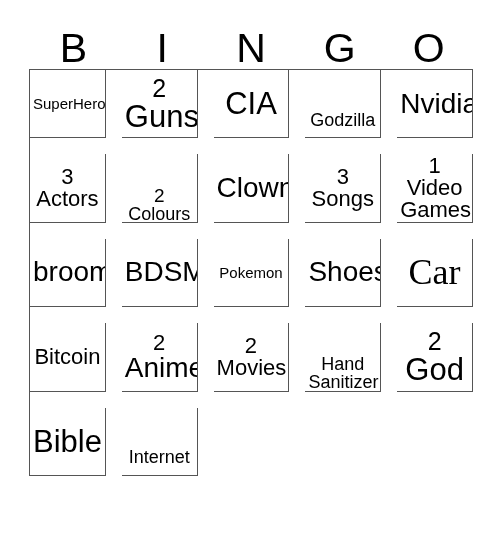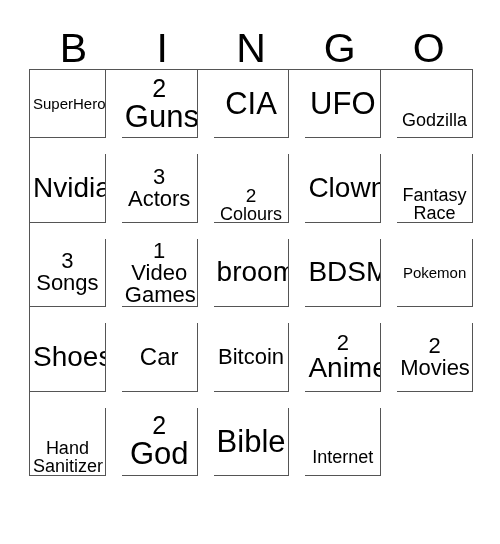--- a/index.html
+++ b/index.html
@@ -75,21 +75,21 @@
     display: block;
     width: 100%;
     text-align: center;
     line-height: 1.04;
     color: #000000;
     white-space: pre-line;
     word-break: normal;
   }
 
   
-  .fs-xl  { font-size: 24px; }
+  .fs-xl  { font-size: 36px; font-family: Liberation Serif, serif; }
   .fs-lg  { font-size: 31px; }
   .fs-md  { font-size: 28px; }
   .fs-sm  { font-size: 22px; }
   .fs-xs  { font-size: 18px; margin-top: 32px; }
   .fs-xxs { font-size: 15px; }
 
   
   .num-line {
     display: block;
     line-height: 1.0;
@@ -119,39 +119,33 @@
       <div class="cell">
         <span class="cell-text fs-xxs"><span class="body-line">SuperHero</span></span>
       </div>
       <div class="cell">
         <span class="cell-text fs-lg"><span class="num-line n-lg">2</span><span class="body-line">Guns</span></span>
       </div>
       <div class="cell">
         <span class="cell-text fs-lg"><span class="body-line">CIA</span></span>
       </div>
       <div class="cell">
-        <span class="cell-text fs-lg"><span class="body-line">UFO</span></span>
-      </div>
-      <div class="cell">
         <span class="cell-text fs-xs"><span class="body-line">Godzilla</span></span>
       </div>
       <div class="cell">
         <span class="cell-text fs-md"><span class="body-line">Nvidia</span></span>
       </div>
       <div class="cell">
         <span class="cell-text fs-sm"><span class="num-line n-md">3</span><span class="body-line">Actors</span></span>
       </div>
       <div class="cell">
         <span class="cell-text fs-xs"><span class="num-line n-sm">2</span><span class="body-line">Colours</span></span>
       </div>
       <div class="cell">
         <span class="cell-text fs-md"><span class="body-line">Clown</span></span>
-      </div>
-      <div class="cell">
-        <span class="cell-text fs-xs"><span class="body-line">Fantasy</span><span class="body-line">Race</span></span>
       </div>
       <div class="cell">
         <span class="cell-text fs-sm"><span class="num-line n-md">3</span><span class="body-line">Songs</span></span>
       </div>
       <div class="cell">
         <span class="cell-text fs-sm"><span class="body-line">1 Video</span><span class="body-line">Games</span></span>
       </div>
       <div class="cell">
         <span class="cell-text fs-md"><span class="body-line">broom</span></span>
       </div>

